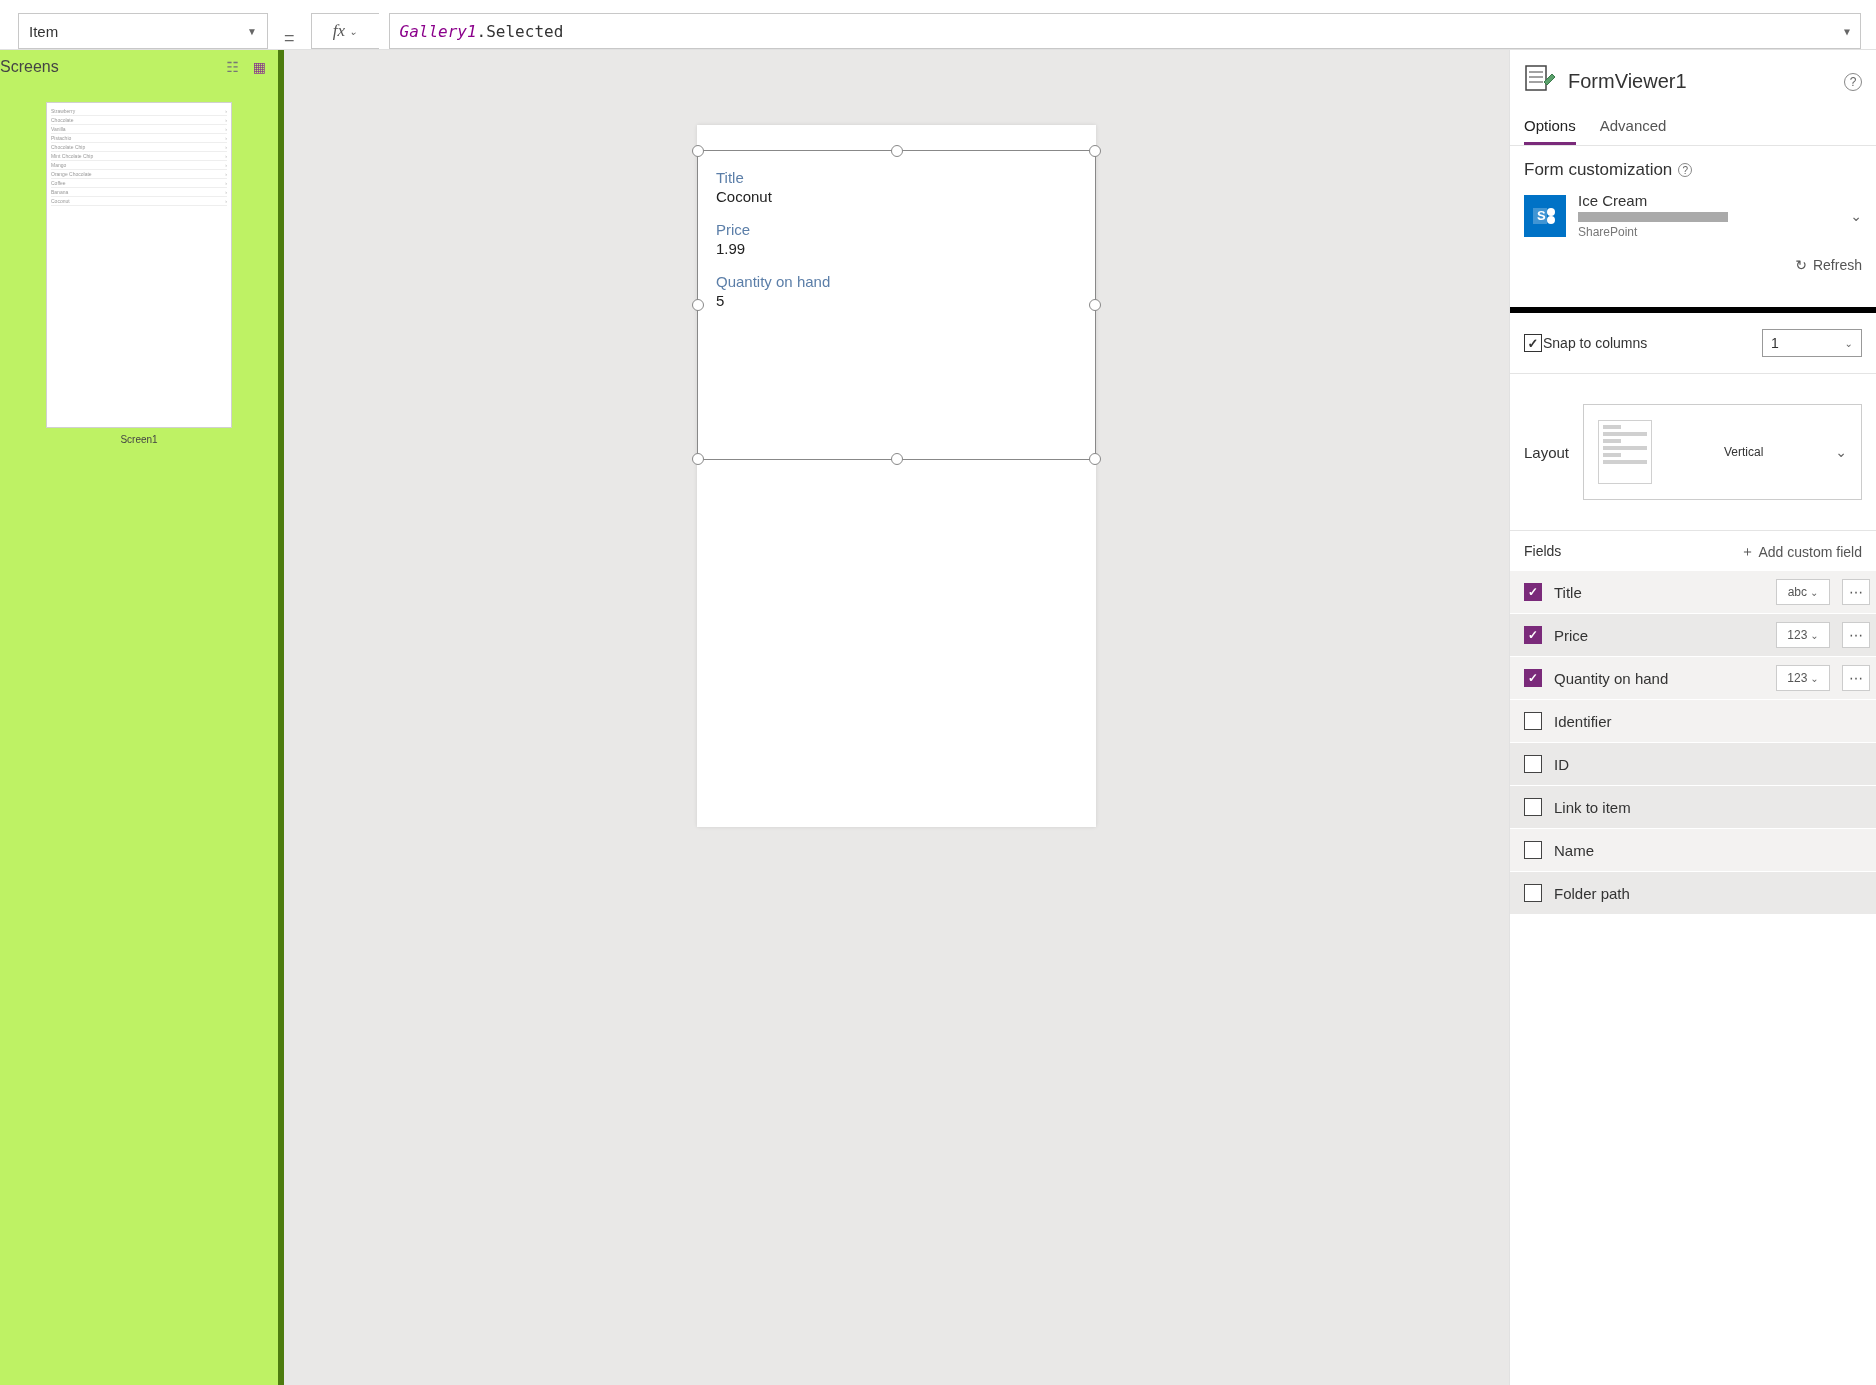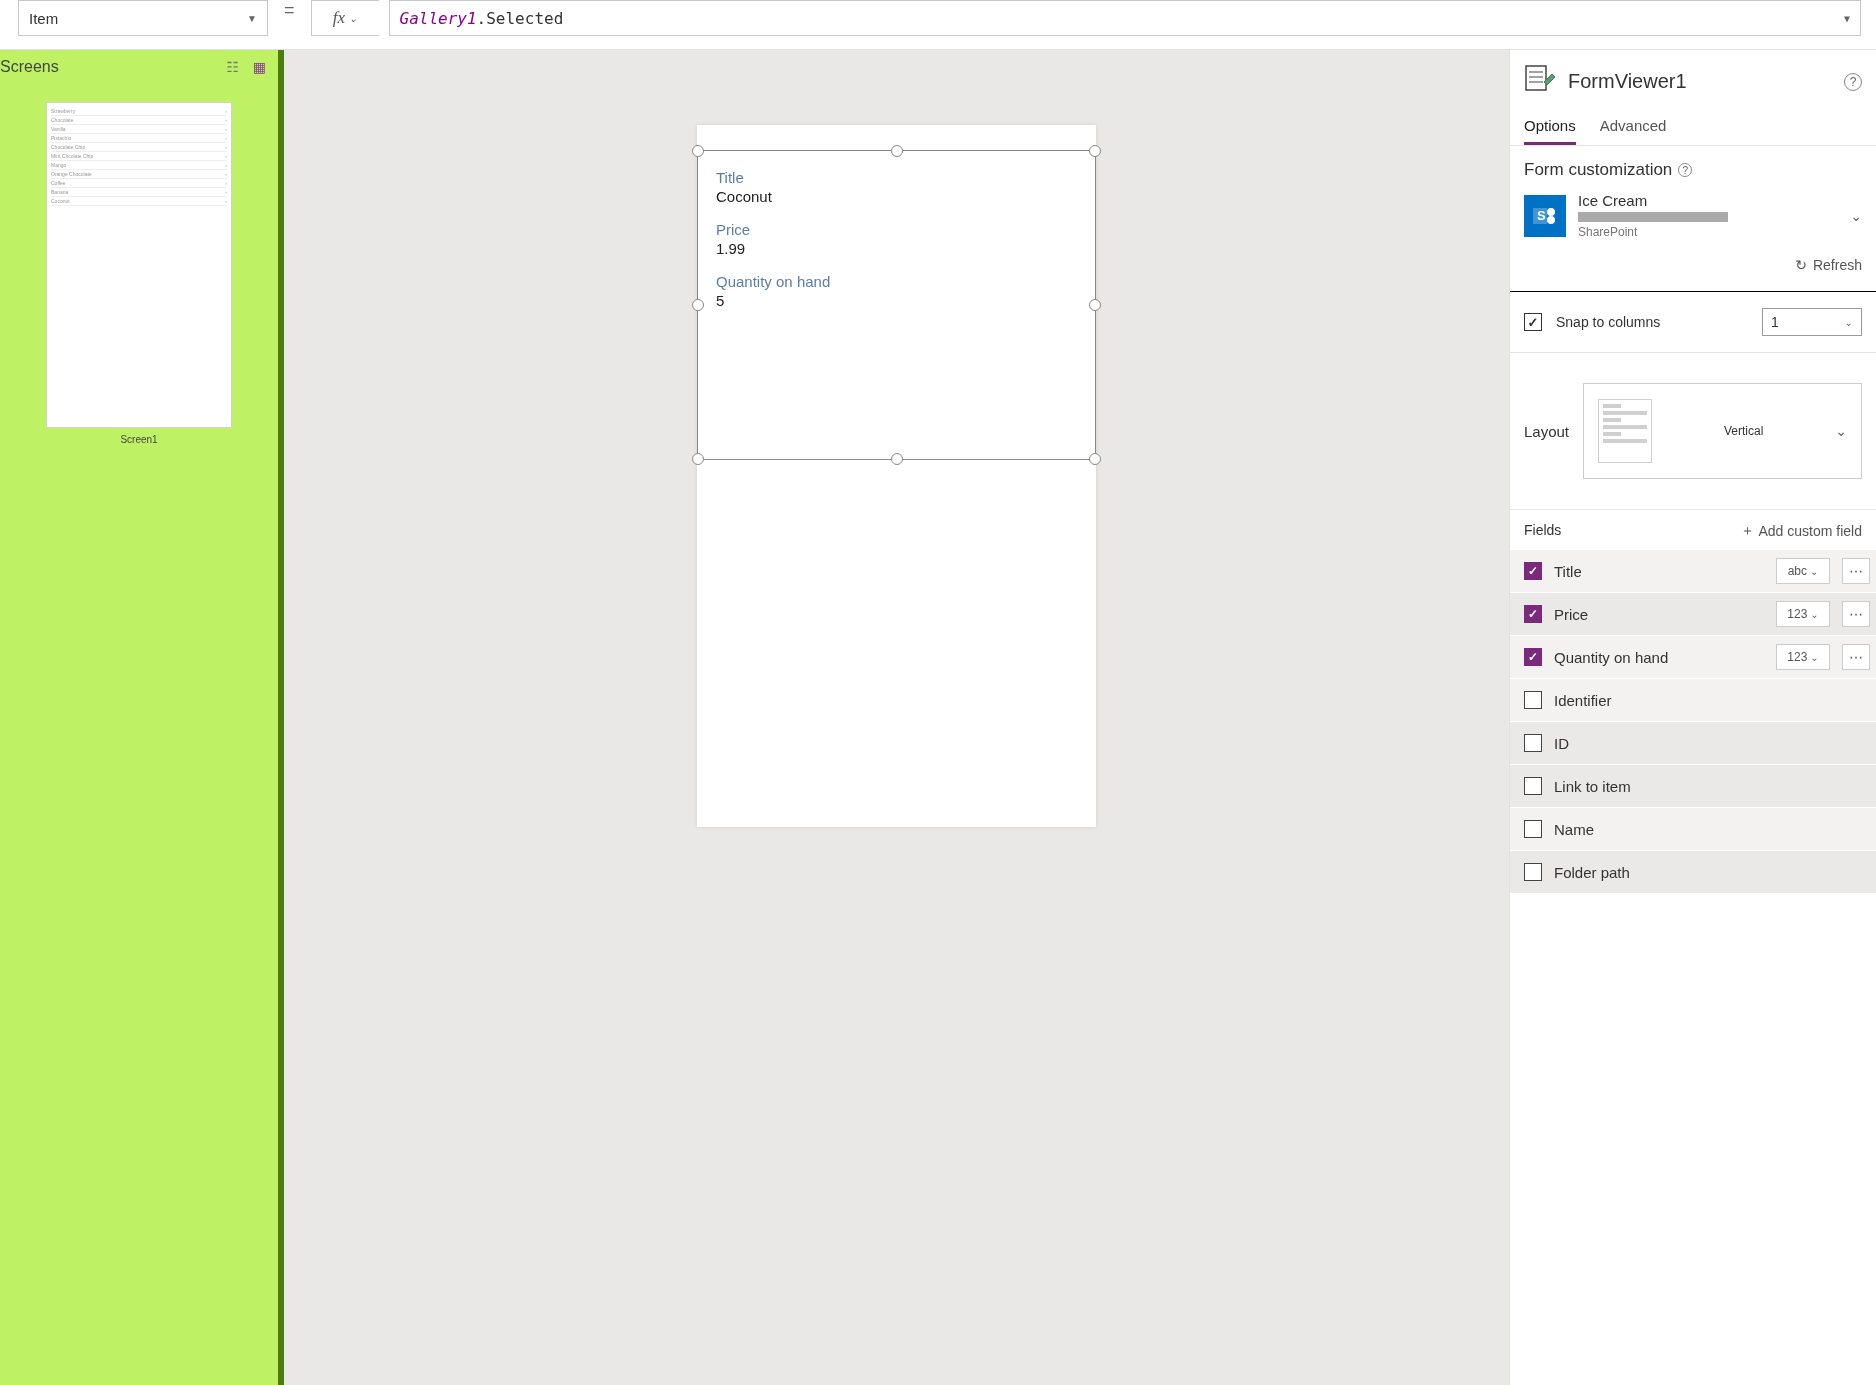--- a/index.html
+++ b/index.html
@@ -1,18 +1,18 @@
 <!DOCTYPE html>
 <html><head>
 <meta charset="utf-8">
 <style>
 * { box-sizing: border-box; margin: 0; padding: 0; }
 body { font-family: "Segoe UI", Arial, sans-serif; font-size: 14px; color: #333; background: #fff; overflow: hidden; }
 
-.top-bar { display: flex; align-items: flex-start; height: 50px; padding: 0 15px 0 18px; border-bottom: 1px solid #e1e1e1; gap: 10px; }
+.top-bar { display: flex; align-items: flex-end; height: 50px; padding: 0 15px 0 18px; border-bottom: 1px solid #e1e1e1; gap: 10px; }
 .property-select { width: 250px; height: 36px; border: 1px solid #c8c8c8; display: flex; align-items: center; justify-content: space-between; padding: 0 10px; font-size: 15px; background: #fff; }
 .equals { font-size: 18px; color: #666; margin: 0 6px; }
 .fx-box { width: 68px; height: 36px; border: 1px solid #c8c8c8; border-right: none; display: flex; align-items: center; justify-content: center; font-style: italic; font-family: Georgia, serif; font-size: 17px; color: #555; gap:4px;}
 .formula-box { flex: 1; height: 36px; border: 1px solid #c8c8c8; display: flex; align-items: center; padding: 0 10px; font-family: Consolas, monospace; font-size: 16px; justify-content: space-between;}
 .formula-text .ident { color: #8b008b; font-style: italic; }
 .formula-text .prop { color: #333; }
 
 .main { display: flex; height: calc(100vh - 50px); }
 
 
@@ -41,31 +41,31 @@
 .sel-handle { width:12px; height:12px; background:#fff; border:1px solid #888; border-radius:50%; position:absolute;}
 
 
 .right-panel { width: 367px; border-left: 1px solid #e1e1e1; background:#fff; display:flex; flex-direction:column; overflow-y:auto;}
 .rp-header { display:flex; align-items:center; padding: 14px 14px 10px 14px; gap:12px;}
 .rp-title { font-size:20px; color:#333; flex:1;}
 .rp-help { width:18px; height:18px; border:1px solid #888; border-radius:50%; display:flex; align-items:center; justify-content:center; font-size:12px; color:#666;}
 .rp-tabs { display:flex; border-bottom:1px solid #e4e4e4; padding:0 14px; gap:24px;}
 .rp-tab { padding:8px 0; font-size:15px; color:#555; cursor:pointer;}
 .rp-tab.active { color:#222; border-bottom: 3px solid #7a2a7a; font-weight:500;}
-.rp-section { padding:14px 14px 18px 14px; border-bottom:1px solid #000000;}
+.rp-section { padding:14px 14px 34px 14px; border-bottom:6px solid #000000;}
 .rp-section-title { font-size:17px; color:#333; margin-bottom:12px; display:flex; align-items:center; gap:6px;}
 .ds-row { display:flex; align-items:center; gap:12px;}
 .ds-icon { width:42px; height:42px; background:#0072c6; display:flex; align-items:center; justify-content:center; color:#fff;}
 .ds-info { flex:1; }
 .ds-name { font-size:15px; color:#333; }
 .ds-redact { width:150px; height:10px; background:#aaa; margin:3px 0;}
 .ds-sub { font-size:12px; color:#777;}
 .refresh-row { display:flex; justify-content:flex-end; align-items:center; gap:6px; margin-top:18px; color:#555; font-size:14px;}
 .snap-row { display:flex; align-items:center; justify-content:space-between; padding:16px 14px; border-bottom:1px solid #e4e4e4;}
-.snap-left { display:flex; align-items:center; gap:14px;}
+.snap-left { display:flex; align-items:center; gap:1px;}
 .checkbox { width:18px; height:18px; border:1.5px solid #333; display:flex; align-items:center; justify-content:center;}
 .checkbox.checked::after { content:"✓"; font-size:13px; color:#333; font-weight:bold;}
 .col-select { width:100px; height:28px; border:1px solid #999; display:flex; align-items:center; justify-content:space-between; padding:0 8px; background:#fff;}
 .layout-row { display:flex; align-items:center; justify-content:space-between; padding:30px 14px; border-bottom:1px solid #e4e4e4; gap:14px;}
 .layout-preview { width:54px; height:64px; border:1px solid #d0d0d0; padding:4px; display:flex; flex-direction:column; gap:3px; background:#fff;}
 .layout-preview div { height:4px; background:#d0d0d0;}
 .layout-select { flex:1; border:1px solid #ccc; height:96px; display:flex; align-items:center; padding:0 14px; justify-content:space-between;}
 .fields-header { display:flex; justify-content:space-between; padding:12px 14px 10px 14px; font-size:14px; color:#333;}
 .add-field { color:#555; display:flex; gap:4px; align-items:center;}
 .field-row { display:flex; align-items:center; height:42px; padding:0 6px 0 14px; background:#f3f2f1; margin-bottom:1px; gap:12px;}

